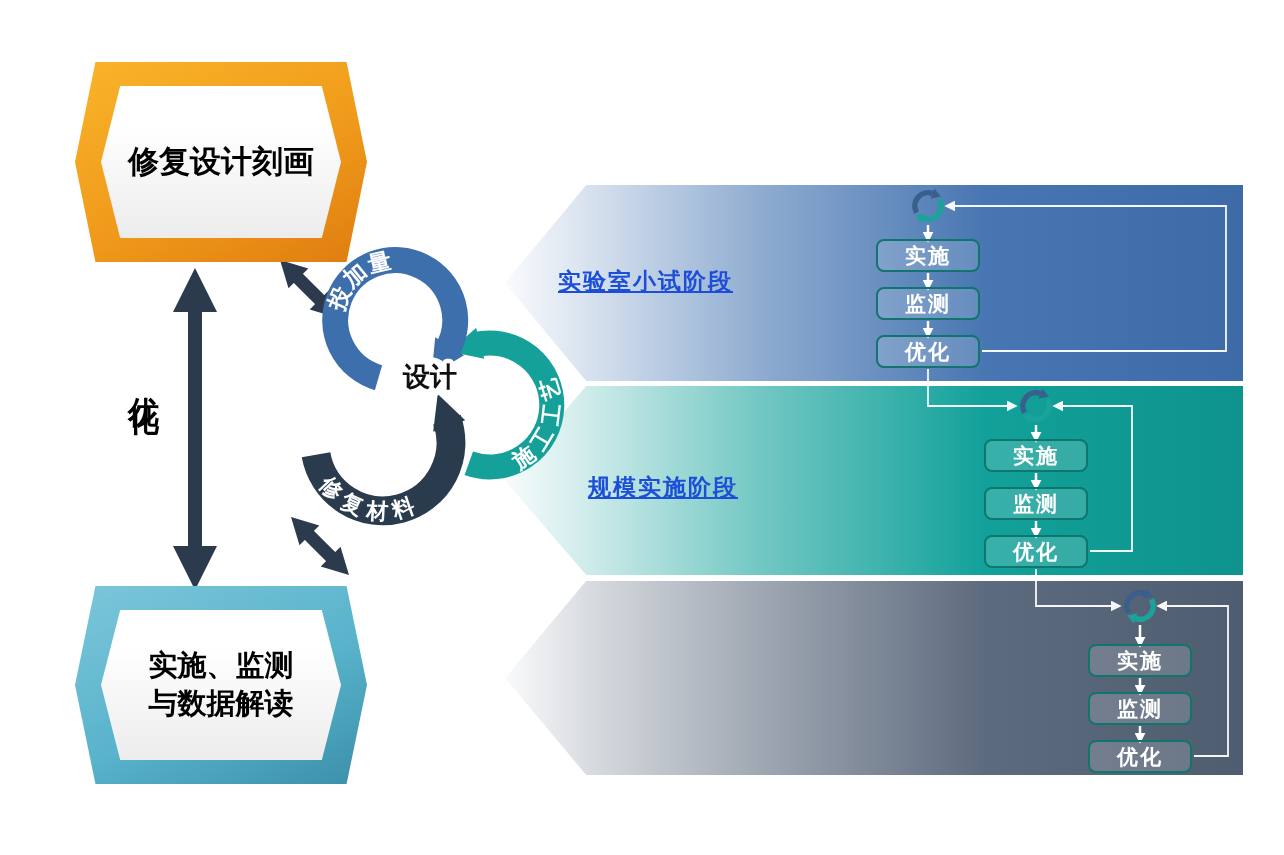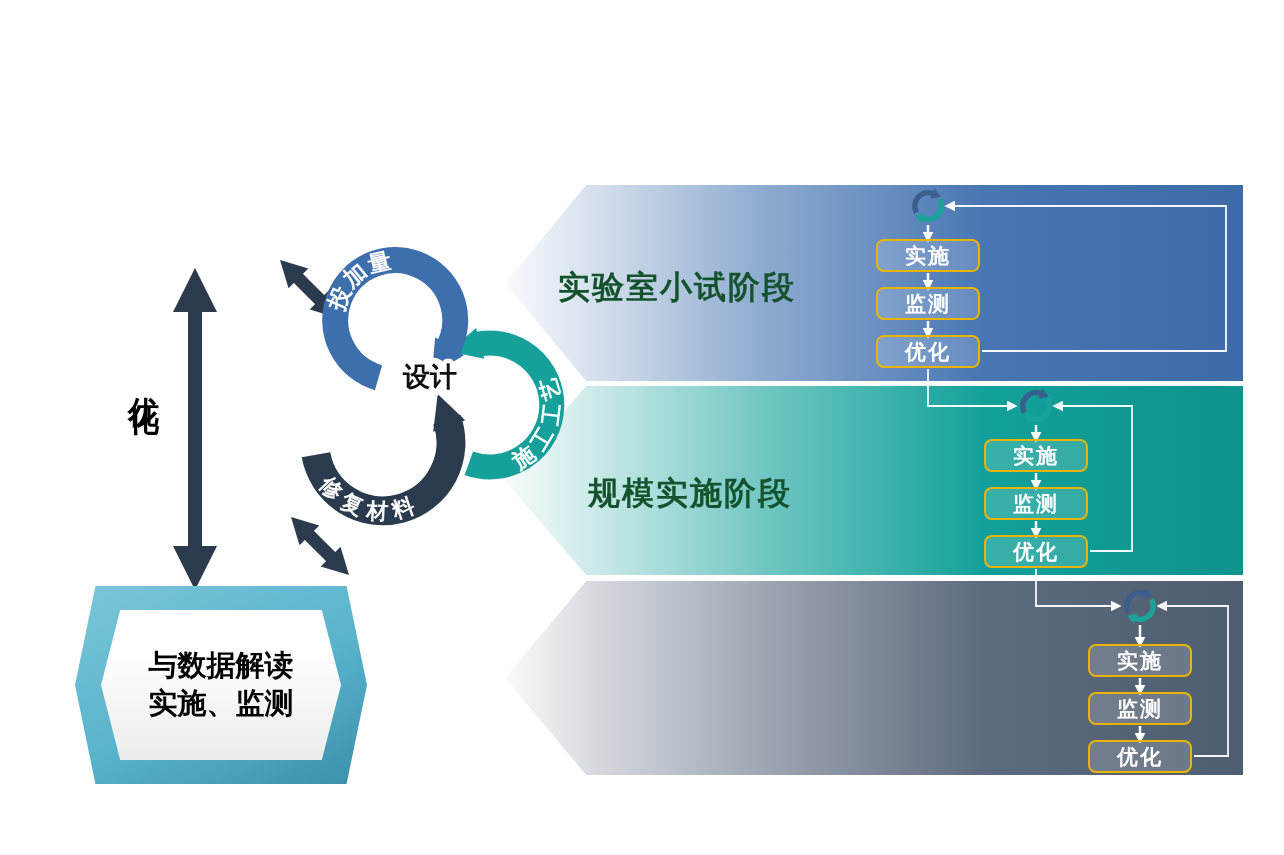--- a/index.html
+++ b/index.html
@@ -5,23 +5,23 @@
   html,body{margin:0;padding:0;background:#fff;font-family:"DejaVu Sans","Liberation Sans",sans-serif;}
   #canvas{position:relative;width:1284px;height:855px;background:#fff;overflow:hidden;}
   .abs{position:absolute;}
 
   
   .band{position:absolute;left:505px;width:738px;clip-path:polygon(0 50%,11% 0,100% 0,100% 100%,11% 100%);}
   #band1{top:185px;height:196px;background:linear-gradient(90deg,rgba(66,115,176,0.03) 0%,rgba(66,115,176,0.22) 12%,rgba(66,115,176,0.6) 35%,#4876b2 65%,#3c6ba8 100%);}
   #band2{top:386px;height:189px;background:linear-gradient(90deg,rgba(18,161,154,0.03) 0%,rgba(18,161,154,0.22) 12%,rgba(18,161,154,0.6) 35%,#12a19a 65%,#0e938d 100%);}
   #band3{top:581px;height:194px;background:linear-gradient(90deg,rgba(93,107,126,0.03) 0%,rgba(93,107,126,0.25) 12%,rgba(93,107,126,0.6) 35%,#5d6b7e 65%,#4f5d70 100%);}
 
-  .stage-title{position:absolute;font-size:32px;font-weight:bold;color:#14532d;letter-spacing:2px;white-space:nowrap;}
+  .stage-title{position:absolute;font-size:23px;font-weight:bold;color:#1d4ed8;letter-spacing:2px;white-space:nowrap;text-decoration:underline;}
 
-  .step-box{position:absolute;width:104px;height:33px;border:2px solid #eab308;border-radius:8px;
+  .step-box{position:absolute;width:104px;height:33px;border:2px solid #0f766e;border-radius:8px;
     background:rgba(255,255,255,0.16);color:#fff;font-size:21px;font-weight:bold;
     display:flex;align-items:center;justify-content:center;letter-spacing:2px;box-sizing:border-box;z-index:6;}
 
   .cycle-icon{position:absolute;width:44px;height:44px;z-index:6;}
 
   
   .hex{position:absolute;z-index:5;}
   .hex .outer{position:absolute;inset:0;clip-path:polygon(7% 0,93% 0,100% 50%,93% 100%,7% 100%,0 50%);}
   .hex .inner{position:absolute;clip-path:polygon(8% 0,92% 0,100% 50%,92% 100%,8% 100%,0 50%);
     background:linear-gradient(180deg,#ffffff 25%,#ececec);}
@@ -41,27 +41,32 @@
 
 <div id="canvas">
 
   <div class="band" id="band1"></div>
   <div class="band" id="band2"></div>
   <div class="band" id="band3"></div>
 
   <div class="stage-title" style="left:558px;top:266px;">实验室小试阶段</div>
   <div class="stage-title" style="left:588px;top:472px;">规模实施阶段</div>
 
+  <div class="hex" id="hexTop" style="left:75px;top:62px;width:292px;height:200px;">
+    <div class="outer"></div>
+    <div class="inner" style="left:26px;top:24px;width:240px;height:152px;"></div>
+    <div class="label" style="font-size:31px;">修复设计刻画</div>
+  </div>
 
   <div class="hex" id="hexBottom" style="left:75px;top:586px;width:292px;height:198px;">
     <div class="outer"></div>
     <div class="inner" style="left:26px;top:24px;width:240px;height:150px;"></div>
     <div class="label" style="font-size:29px;line-height:1.3;">
+      <span>实施、监测</span>
       <span>与数据解读</span>
-      <span>实施、监测</span>
     </div>
   </div>
 
   <svg class="abs" style="left:167px;top:268px;z-index:4;" width="56" height="322" viewBox="0 0 56 322">
     <g fill="#2b3a4d">
       <rect x="21" y="36" width="14" height="250"></rect>
       <polygon points="28,0 6,44 50,44"></polygon>
       <polygon points="28,322 6,278 50,278"></polygon>
     </g>
   </svg>

